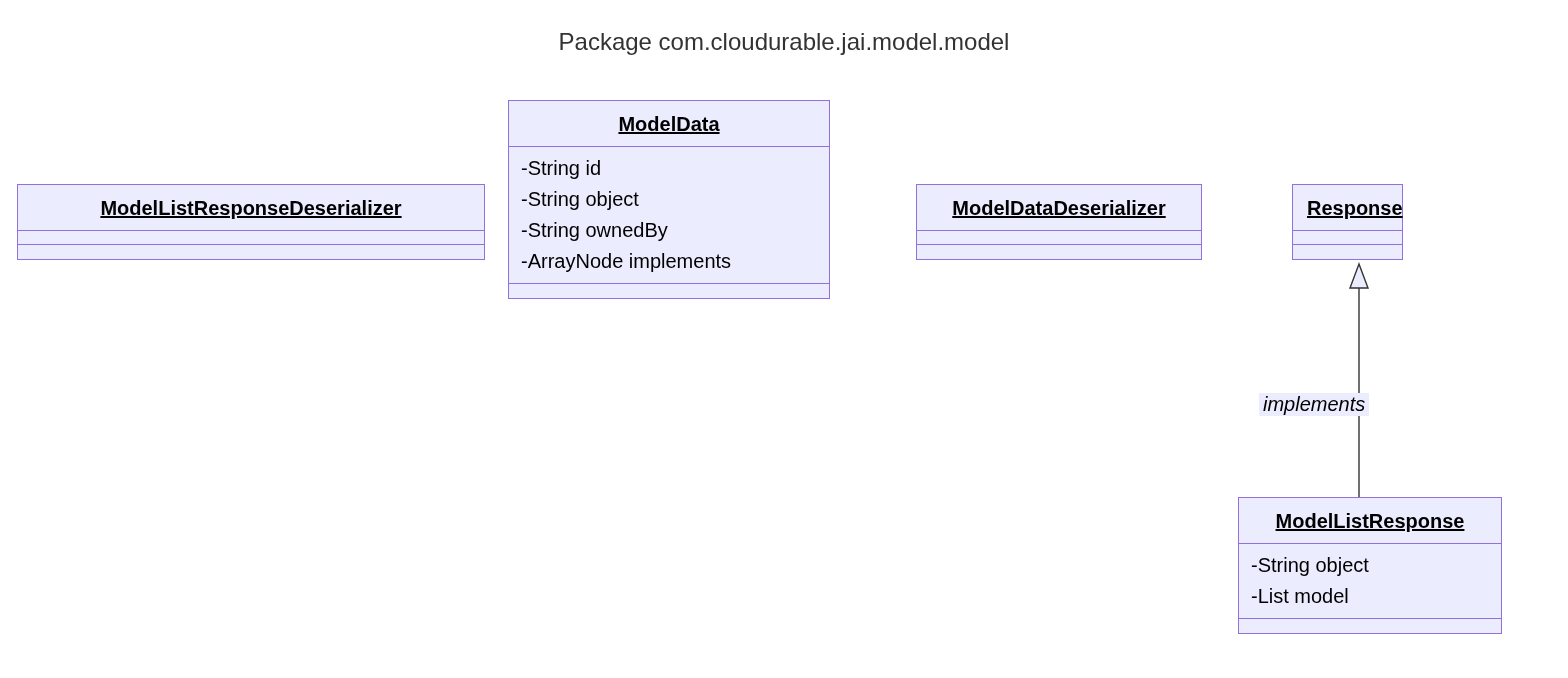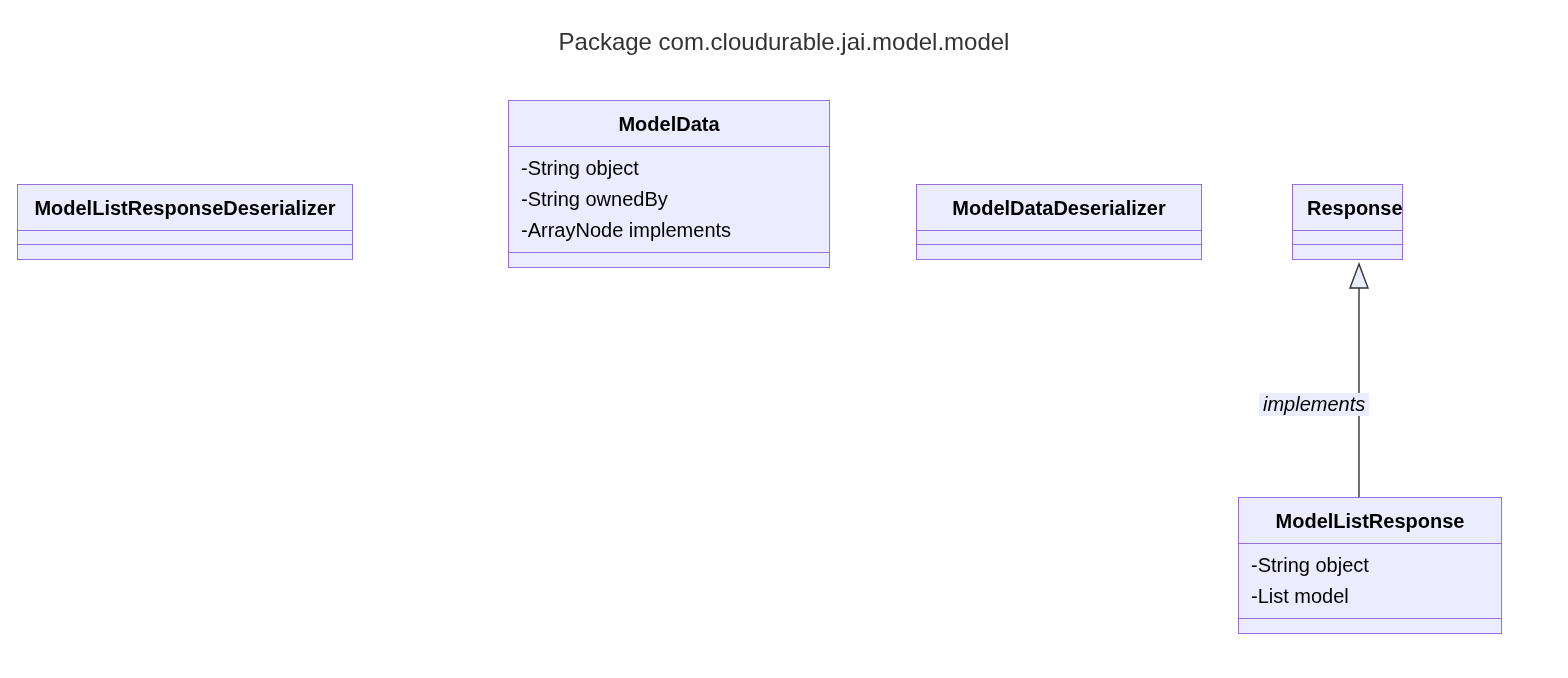--- a/index.html
+++ b/index.html
@@ -28,20 +28,21 @@
     border: 1px solid #9370DB;
     font-size: 20px;
     color: #000;
   }
   .class-name {
     font-weight: bold;
     text-align: center;
     padding: 12px 14px 10px 14px;
     border-bottom: 1px solid #9370DB;
     white-space: nowrap;
+    text-decoration: underline;
   }
   .class-attrs {
     border-bottom: 1px solid #9370DB;
     padding: 6px 12px;
     min-height: 14px;
   }
   .class-attrs.empty { padding: 0; height: 14px; }
   .class-methods {
     min-height: 14px;
   }
@@ -60,29 +61,30 @@
     position: absolute;
     overflow: visible;
     pointer-events: none;
   }
 </style>
 </head>
 <body>
 
 <div class="title">Package com.cloudurable.jai.model.model</div>
 
-<div class="class-box" style="left:17px; top:184px; width:336px;">
+<div class="class-box" style="left:17px; top:184px; width:468px;">
   <div class="class-name">ModelListResponseDeserializer</div>
   <div class="class-attrs empty"></div>
   <div class="class-methods"></div>
 </div>
 
 <div class="class-box" style="left:508px; top:100px; width:322px;">
   <div class="class-name">ModelData</div>
   <div class="class-attrs">
+    <div class="attr-line">-String id</div>
     <div class="attr-line">-String object</div>
     <div class="attr-line">-String ownedBy</div>
     <div class="attr-line">-ArrayNode implements</div>
   </div>
   <div class="class-methods"></div>
 </div>
 
 <div class="class-box" style="left:916px; top:184px; width:286px;">
   <div class="class-name">ModelDataDeserializer</div>
   <div class="class-attrs empty"></div>

